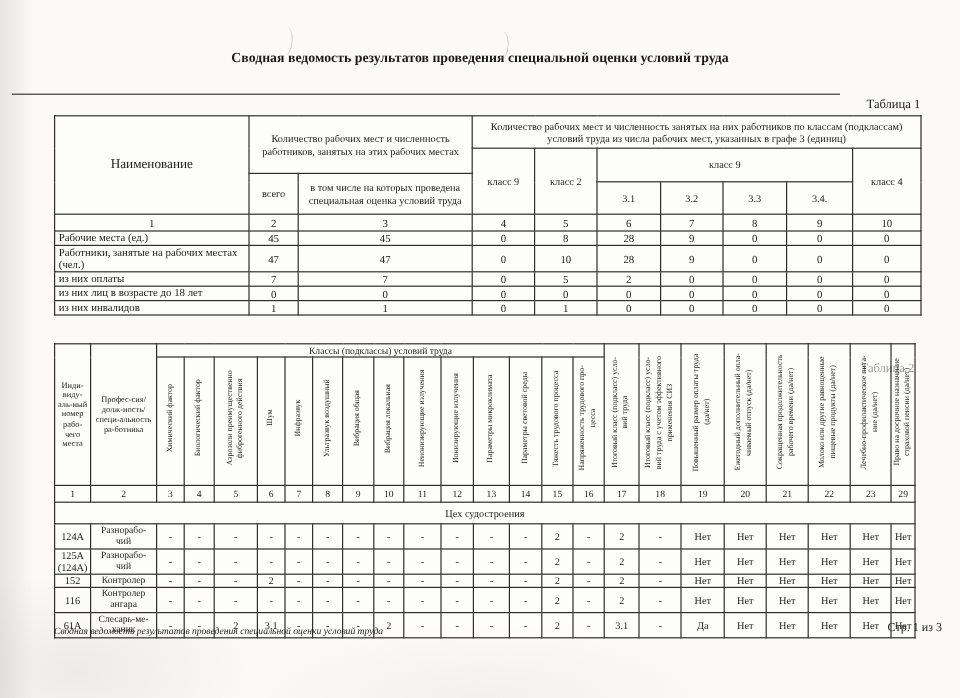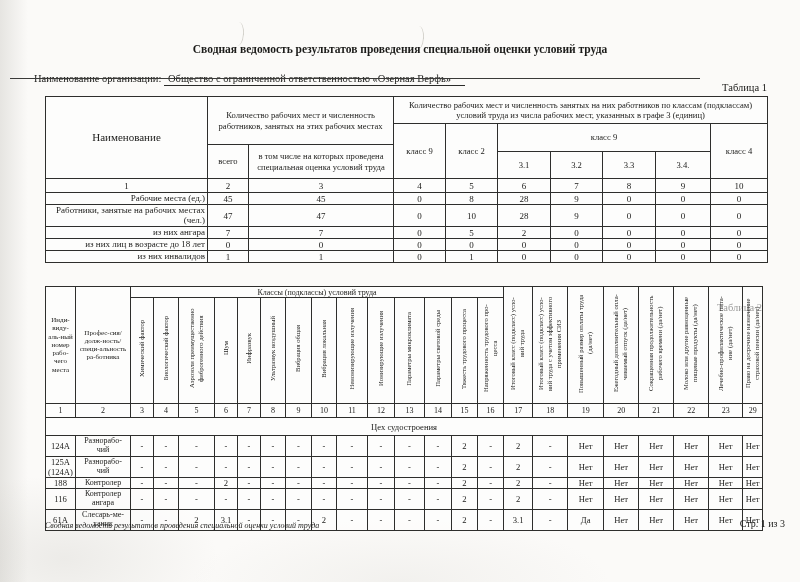--- a/index.html
+++ b/index.html
@@ -40,21 +40,21 @@
   #table1{top:96px;width:722px;border:1.5px solid #2e2e2c;}
   #table2{top:286px;width:717px;border:1.5px solid #2e2e2c;}
 
   
   #table1 th{font-size:8.6px;line-height:1.22;}
   #table1 tr.r1{height:27px;} #table1 tr.r2{height:21px;} #table1 tr.r3{height:7px;}
   #table1 tr.r4{height:27px;} #table1 tr.rnum{height:13px;}
   #table1 td.num{font-size:9px;height:13px;}
   #table1 tbody tr{height:12px;}
   #table1 td.val{font-size:9px;}
-  #table1 td.rowlabel{text-align:right;font-size:9px;line-height:1.12;padding:0 2px 1px 3px;}
+  #table1 td.rowlabel{text-align:left;font-size:9px;line-height:1.12;padding:0 2px 1px 3px;}
   #table1 th.bigname{font-size:11px;}
 
   
   #table2 tr.hbanner{height:11px;}
   #table2 tr.hbanner th.banner{font-size:8px;}
   #table2 th.small{font-size:7px;line-height:1.18;padding:0 1px;text-align:center;}
   #table2 tr.hrot{height:104px;}
   #table2 th.vert{vertical-align:middle;text-align:center;padding:1px 0;}
   .vtext{
     display:inline-block;
@@ -74,24 +74,20 @@
 </style>
 </head>
 <body>
 
 <div class="page">
   <div class="artifact a1"></div>
   <div class="artifact a2"></div>
 
   <h1 class="doc-title">Сводная ведомость результатов проведения специальной оценки условий труда</h1>
 
-  <div class="org-line">
-    <span>Наименование организации:</span>
-    <span class="org-name">Общество с ограниченной ответственностью «Озерная Верфь»</span>
-  </div>
   <div class="org-line2"></div>
 
   <div class="tbl-label t1label">Таблица 1</div>
 
   <table class="tbl" id="table1">
     <colgroup>
       <col style="width:162px">
         <col style="width:41px">
         <col style="width:145px">
       <col style="width:52px">
@@ -156,21 +152,21 @@
           <td class="val">47</td>
           <td class="val">0</td>
           <td class="val">10</td>
           <td class="val">28</td>
           <td class="val">9</td>
           <td class="val">0</td>
           <td class="val">0</td>
           <td class="val">0</td>
         </tr>
         <tr>
-          <td class="rowlabel">из них ангара</td>
+          <td class="rowlabel">из них оплаты</td>
           <td class="val">7</td>
           <td class="val">7</td>
           <td class="val">0</td>
           <td class="val">5</td>
           <td class="val">2</td>
           <td class="val">0</td>
           <td class="val">0</td>
           <td class="val">0</td>
           <td class="val">0</td>
         </tr>
@@ -337,21 +333,21 @@
           <td class="val">2</td>
           <td class="val">-</td>
           <td class="val">Нет</td>
           <td class="val">Нет</td>
           <td class="val">Нет</td>
           <td class="val">Нет</td>
           <td class="val">Нет</td>
           <td class="val">Нет</td>
         </tr>
         <tr class="short">
-          <td class="idcell">188</td>
+          <td class="idcell">152</td>
           <td class="prof">Контролер</td>
           <td class="val">-</td>
           <td class="val">-</td>
           <td class="val">-</td>
           <td class="val">2</td>
           <td class="val">-</td>
           <td class="val">-</td>
           <td class="val">-</td>
           <td class="val">-</td>
           <td class="val">-</td>

